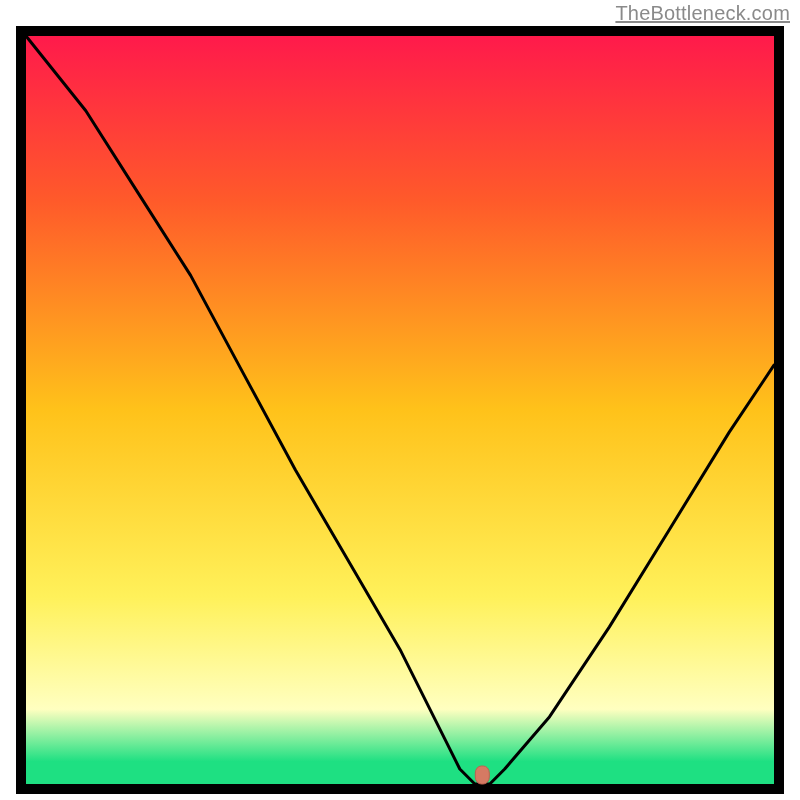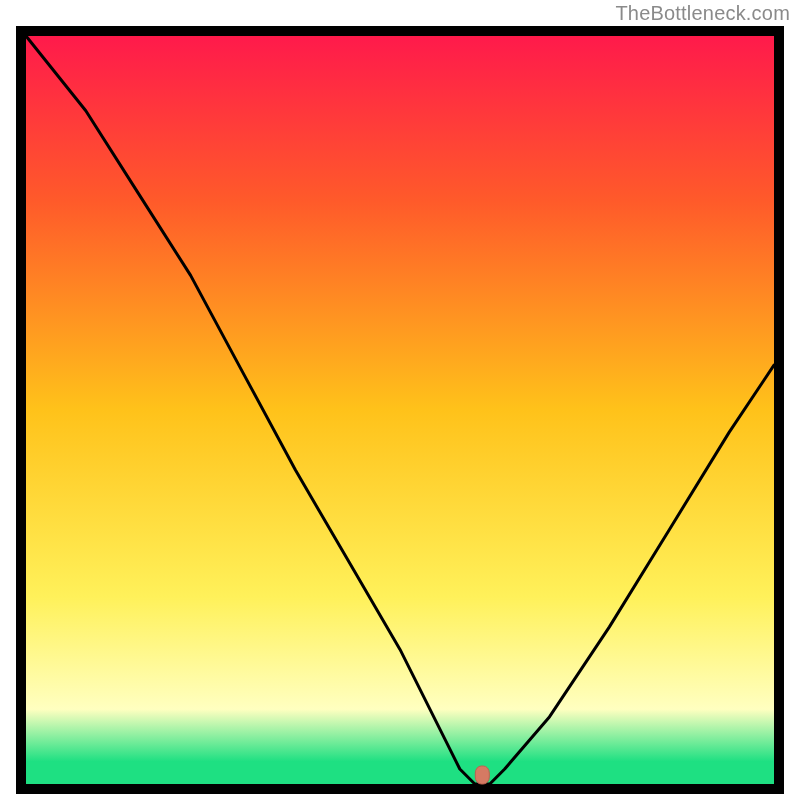--- a/index.html
+++ b/index.html
@@ -14,20 +14,21 @@
     position: relative;
   }
   .attribution {
     position: absolute;
     top: 2px;
     right: 10px;
     font-size: 20px;
     color: #8a8a8a;
     font-weight: normal;
     letter-spacing: 0.2px;
+    text-decoration: underline;
   }
   .plot {
     position: absolute;
     left: 16px;
     top: 26px;
     width: 768px;
     height: 768px;
     background: #000;
   }
   svg { display: block; }

